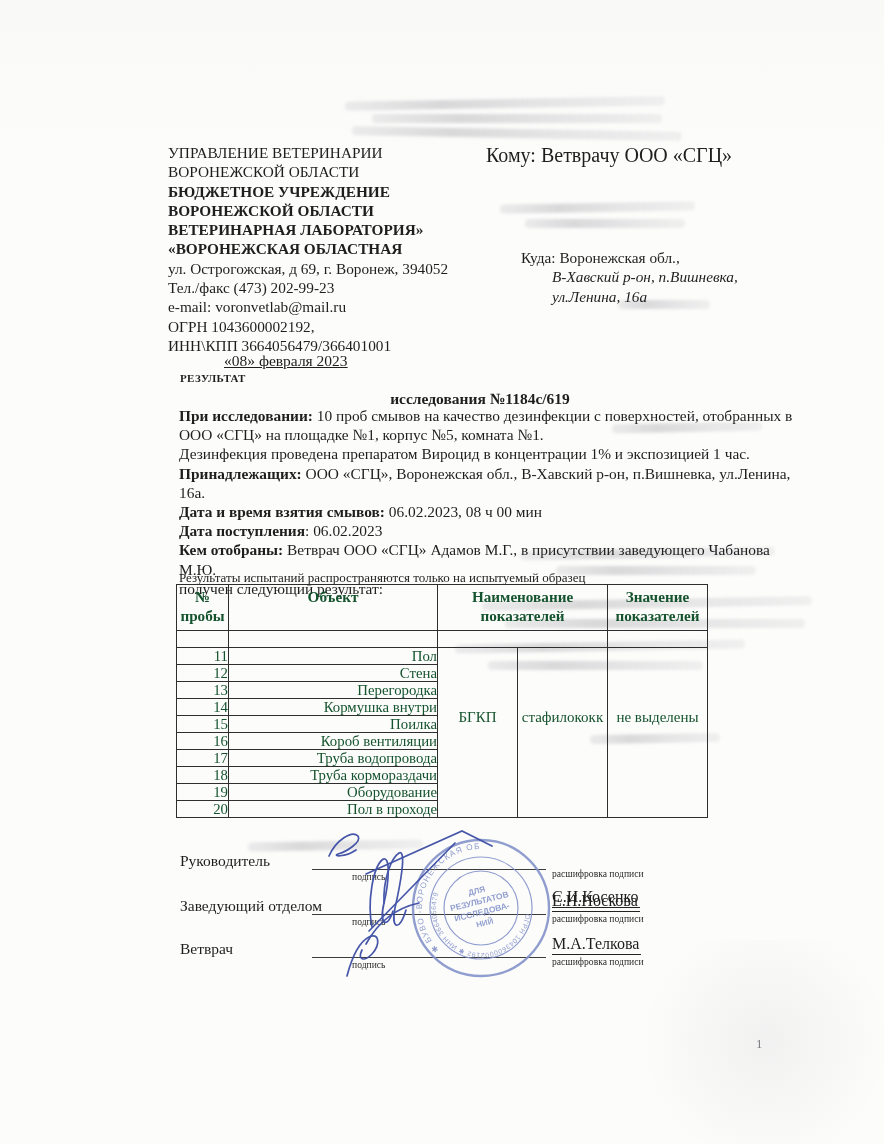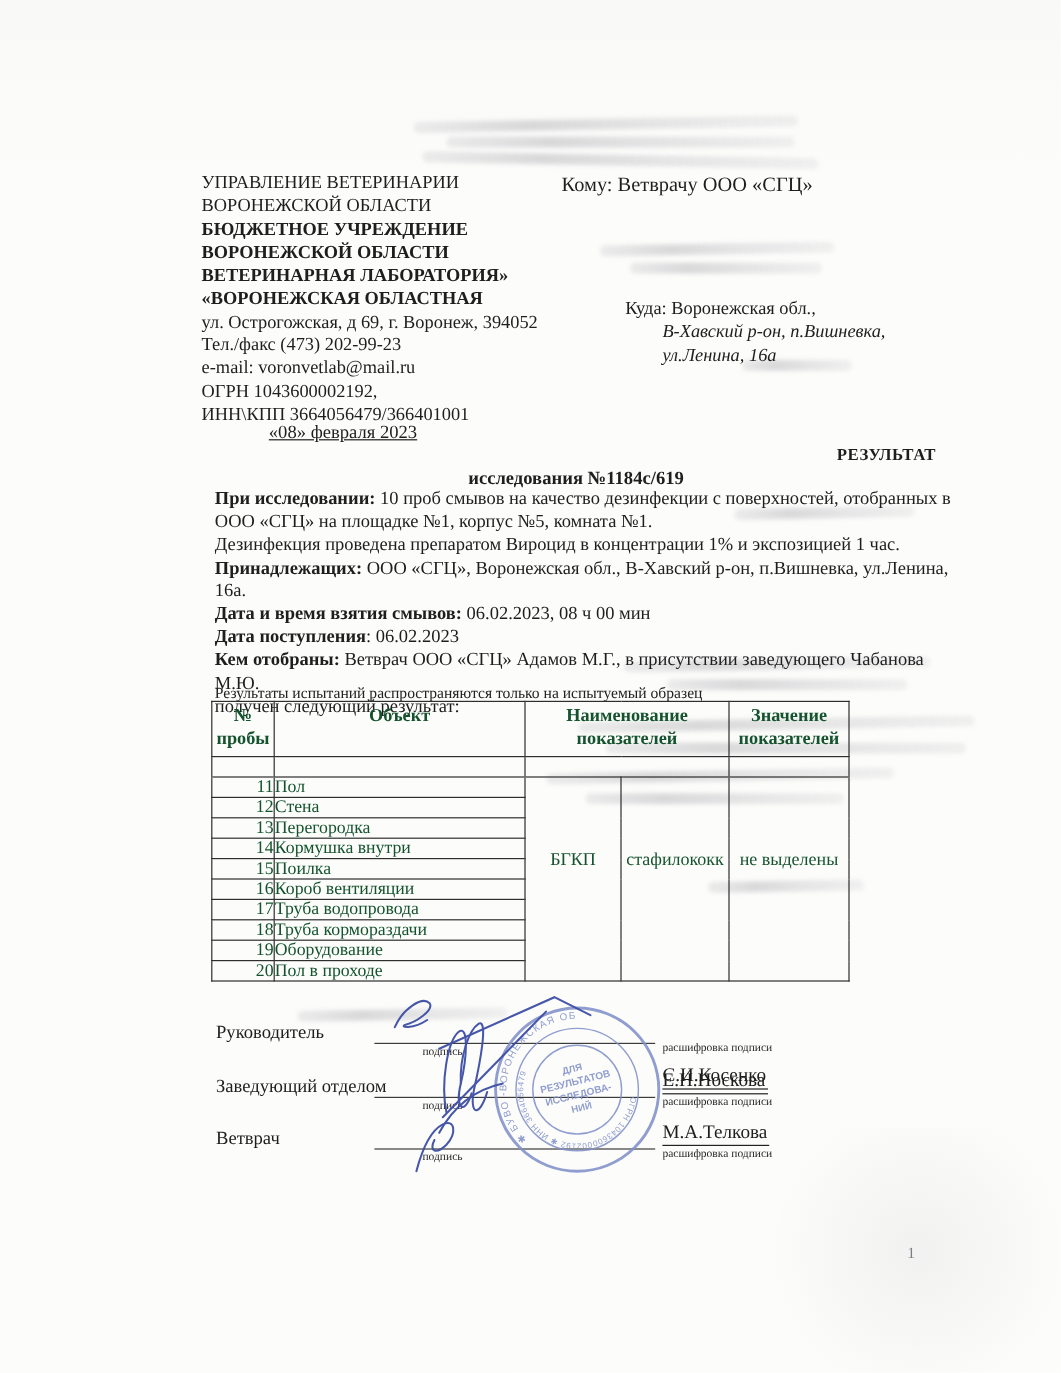--- a/index.html
+++ b/index.html
@@ -11,39 +11,39 @@
     background:radial-gradient(circle at 55% 50%, rgba(70,70,80,0.06), rgba(70,70,80,0.0) 70%); pointer-events:none;}
   .shade-top{position:absolute; left:0; top:0; width:884px; height:200px;
     background:linear-gradient(180deg, rgba(120,120,125,0.025), rgba(120,120,125,0) 80%); pointer-events:none;}
   .ghost{position:absolute; height:9px; border-radius:4px;
     background:linear-gradient(90deg, rgba(135,135,142,.14), rgba(135,135,142,.30) 30%, rgba(135,135,142,.20) 60%, rgba(135,135,142,.10));
     filter:blur(1.8px);}
   
   .org{position:absolute; left:168px; top:143px; width:336px; text-align:left;
     font-size:15.3px; line-height:19.3px;}
   .org .b{font-weight:bold;}
-  .to-block{position:absolute; left:468px; top:144px; font-size:17px;}
+  .to-block{position:absolute; left:486px; top:144px; font-size:20px;}
   .where-block{position:absolute; left:494px; top:248px; font-size:15.3px; line-height:19.3px;margin-left:27px;}
   .where-indent{padding-left:31px;font-style:italic;}
   .date-line{position:absolute; left:224px; top:352px; font-size:15.5px; text-decoration:underline;}
-  .doc-title{position:absolute; left:180px; top:372px; width:600px; text-align:right;
-    font-weight:bold; font-size:14px; letter-spacing:.4px;}
+  .doc-title{position:absolute; left:180px; top:372px; width:600px; text-align:left;
+    font-weight:bold; font-size:11px; letter-spacing:.4px;}
   .doc-subtitle{position:absolute; left:180px; top:390px; width:600px; text-align:center;
     font-weight:bold; font-size:15.5px;}
   .body-text{position:absolute; left:179px; top:406px; width:620px; font-size:15.4px; line-height:19.2px;}
   .body-text b{font-weight:bold;}
   .table-note{position:absolute; left:179px; top:570px; font-size:13px; color:#222;}
   
   table.results{position:absolute; left:176px; top:584px; width:531px;
     border-collapse:collapse; table-layout:fixed; font-size:15px; color:#14532d;}
   table.results td,table.results th{border:1.4px solid #2e2e2e; padding:0; overflow:hidden;}
   table.results th{font-weight:bold; font-size:15.2px; line-height:1.22; padding:3px 1px; vertical-align:top;}
   tr.gaprow td{border-top:none; border-bottom:none; height:16px;}
   td.num{text-align:right; height:16px; line-height:15px; font-size:14.8px;}
-  td.obj{padding-left:9px; height:16px; line-height:15px; font-size:14.8px;}
+  td.obj{padding-left:9px; height:16px; line-height:15px; font-size:14.8px;text-align:right;}
   td.merged{text-align:center; vertical-align:middle; font-size:15px;}
   td.merged span{position:relative; top:-15px; display:inline-block;}
   
   .role{position:absolute; left:180px; font-size:15.5px;}
   .sigline{position:absolute; left:312px; width:234px; height:0; border-top:1.3px solid #3c3c3c;}
   .cap{position:absolute; font-size:9.6px; color:#2a2a2a;}
   .sig-name{position:absolute; left:552px; font-size:16px; border-bottom:1.2px solid #222; padding:0 2px 1px 0;}
   .page-num{position:absolute; left:756px; top:1036px; font-size:13px; color:#7d7d82;}
   .stamp-svg{position:absolute; left:406px; top:833px; width:150px; height:150px; opacity:.88;}
   .sig-ink{position:absolute; left:0; top:0; width:884px; height:1144px; pointer-events:none;}

